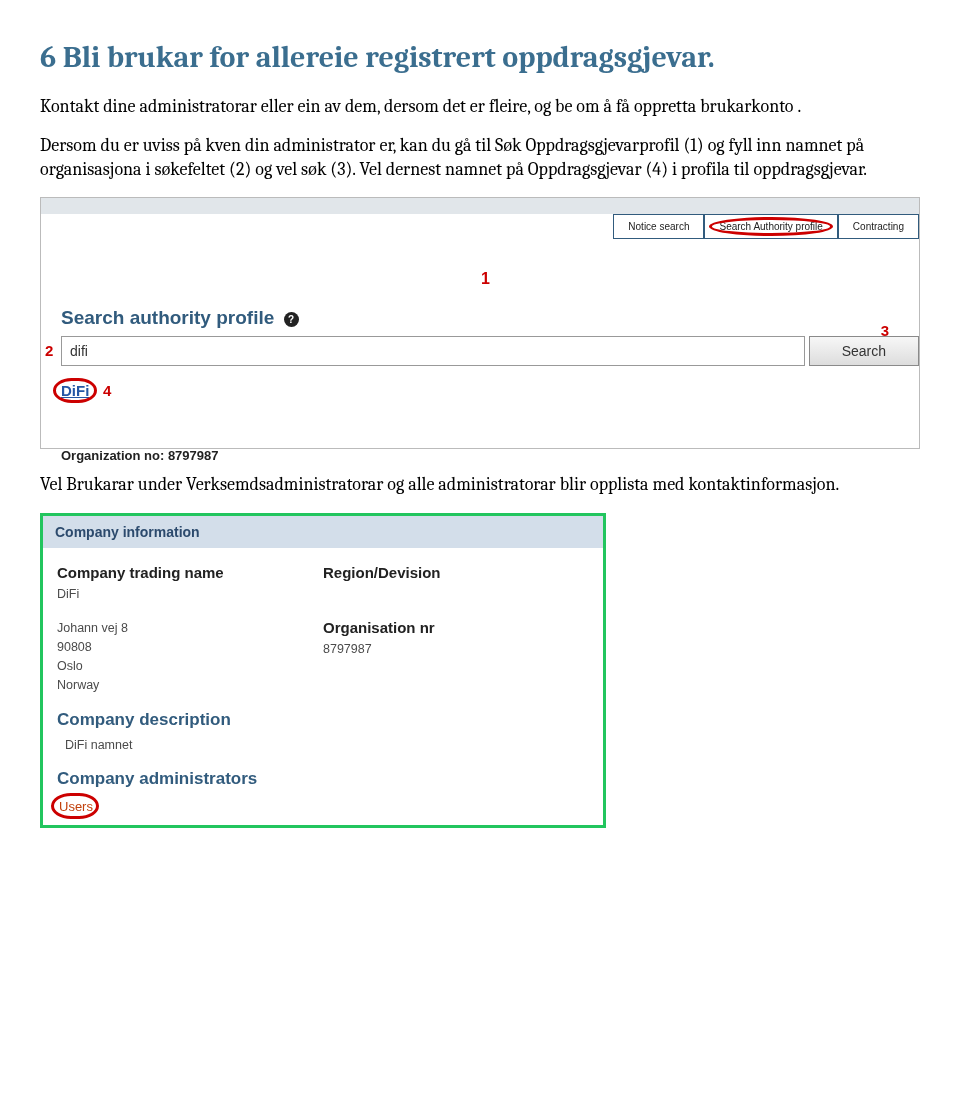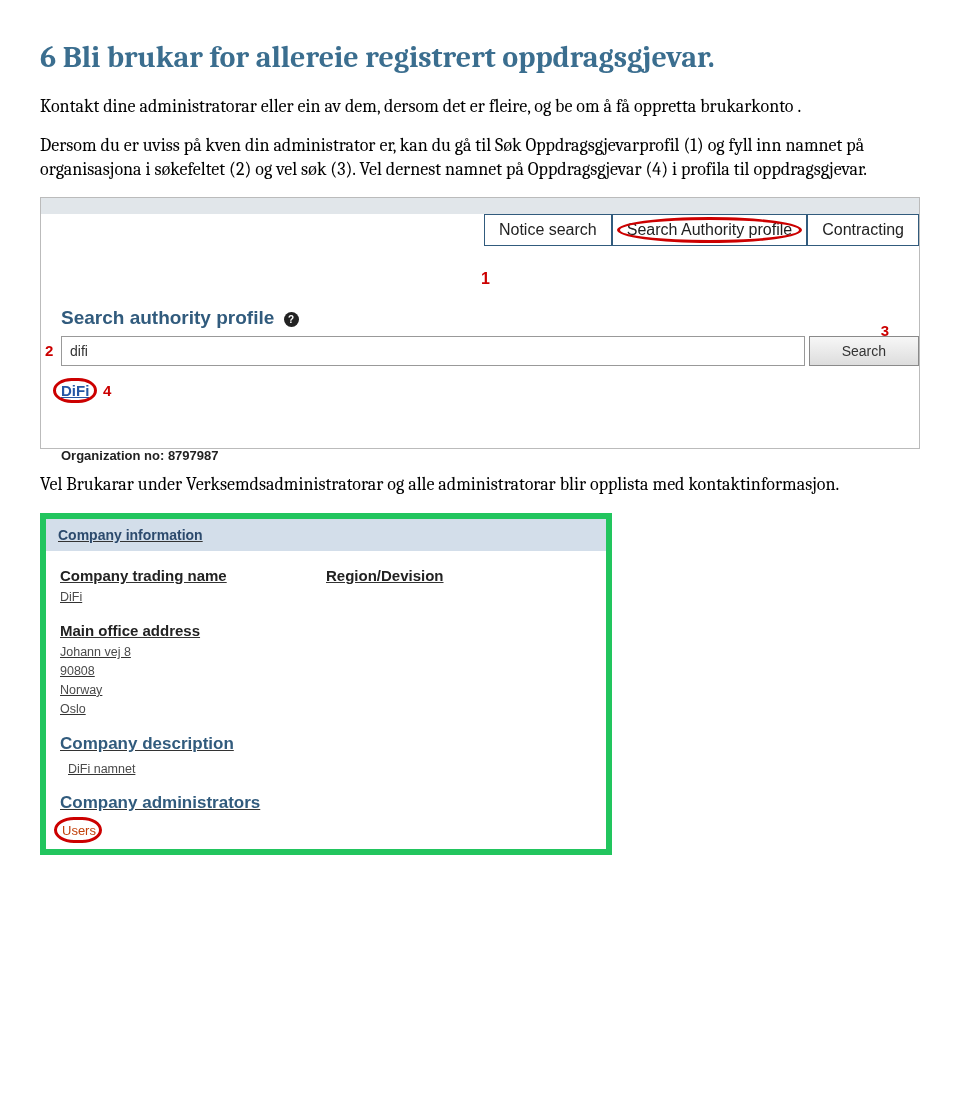--- a/index.html
+++ b/index.html
@@ -43,21 +43,21 @@
     display: flex;
     position:absolute;
     top:16px;
     right:0;
   }
   .s1-tab {
     border: 1px solid #315b7d;
     background: #fff;
     padding: 6px 14px;
     color: #222;
-    font-size: 16px;
+    font-size: 10px;
     position: relative;
   }
   .s1-tab.highlighted {
     position: relative;
   }
   .s1-tab.highlighted::after {
     content:"";
     position:absolute;
     left:4px; right:4px; top:2px; bottom:2px;
     border:3px solid #c00;
@@ -149,25 +149,24 @@
     color:#c00; font-weight:bold; font-size:15px;
   }
   .s1-orgno {
     position:absolute;
     top:206px; left:20px;
     color:#222; font-weight:bold; font-size:13px;margin-top:44px;
   }
 
   
   .screenshot2 {
-    border:6px solid #22c55e;
+    border:3px solid #22c55e;
     width:560px;
     margin:4px 0 32px 0;
     font-family: Verdana, Arial, sans-serif;
-    text-decoration: underline;
   }
   .s2-header {
     background:#d3deea;
     color:#2c4a6d;
     font-weight:bold;
     font-size:14px;
     padding:8px 12px;
   }
   .s2-body {
     padding:12px 14px 4px 14px;
@@ -263,25 +262,28 @@
         <div class="s2-label">Company trading name</div>
         <div class="s2-value">DiFi</div>
       </div>
       <div class="s2-col">
         <div class="s2-label">Region/Devision</div>
       </div>
     </div>
 
     <div class="s2-row">
       <div class="s2-col">
-        <div class="s2-label">Main office address</div>
         <div class="s2-value-line">Johann vej 8</div>
         <div class="s2-value-line">90808</div>
+        <div class="s2-value-line">Oslo</div>
         <div class="s2-value-line">Norway</div>
-        <div class="s2-value-line">Oslo</div>
+      </div>
+      <div class="s2-col">
+        <div class="s2-label">Organisation nr</div>
+        <div class="s2-value">8797987</div>
       </div>
     </div>
 
     <div class="s2-subheading">Company description</div>
     <div class="s2-value" style="margin-bottom:14px; padding-left:8px;">DiFi namnet</div>
 
     <div class="s2-subheading">Company administrators</div>
     <div style="padding:2px 0 6px 2px;">
       <span class="s2-users-wrap">
         <span class="s2-users">Users</span>

